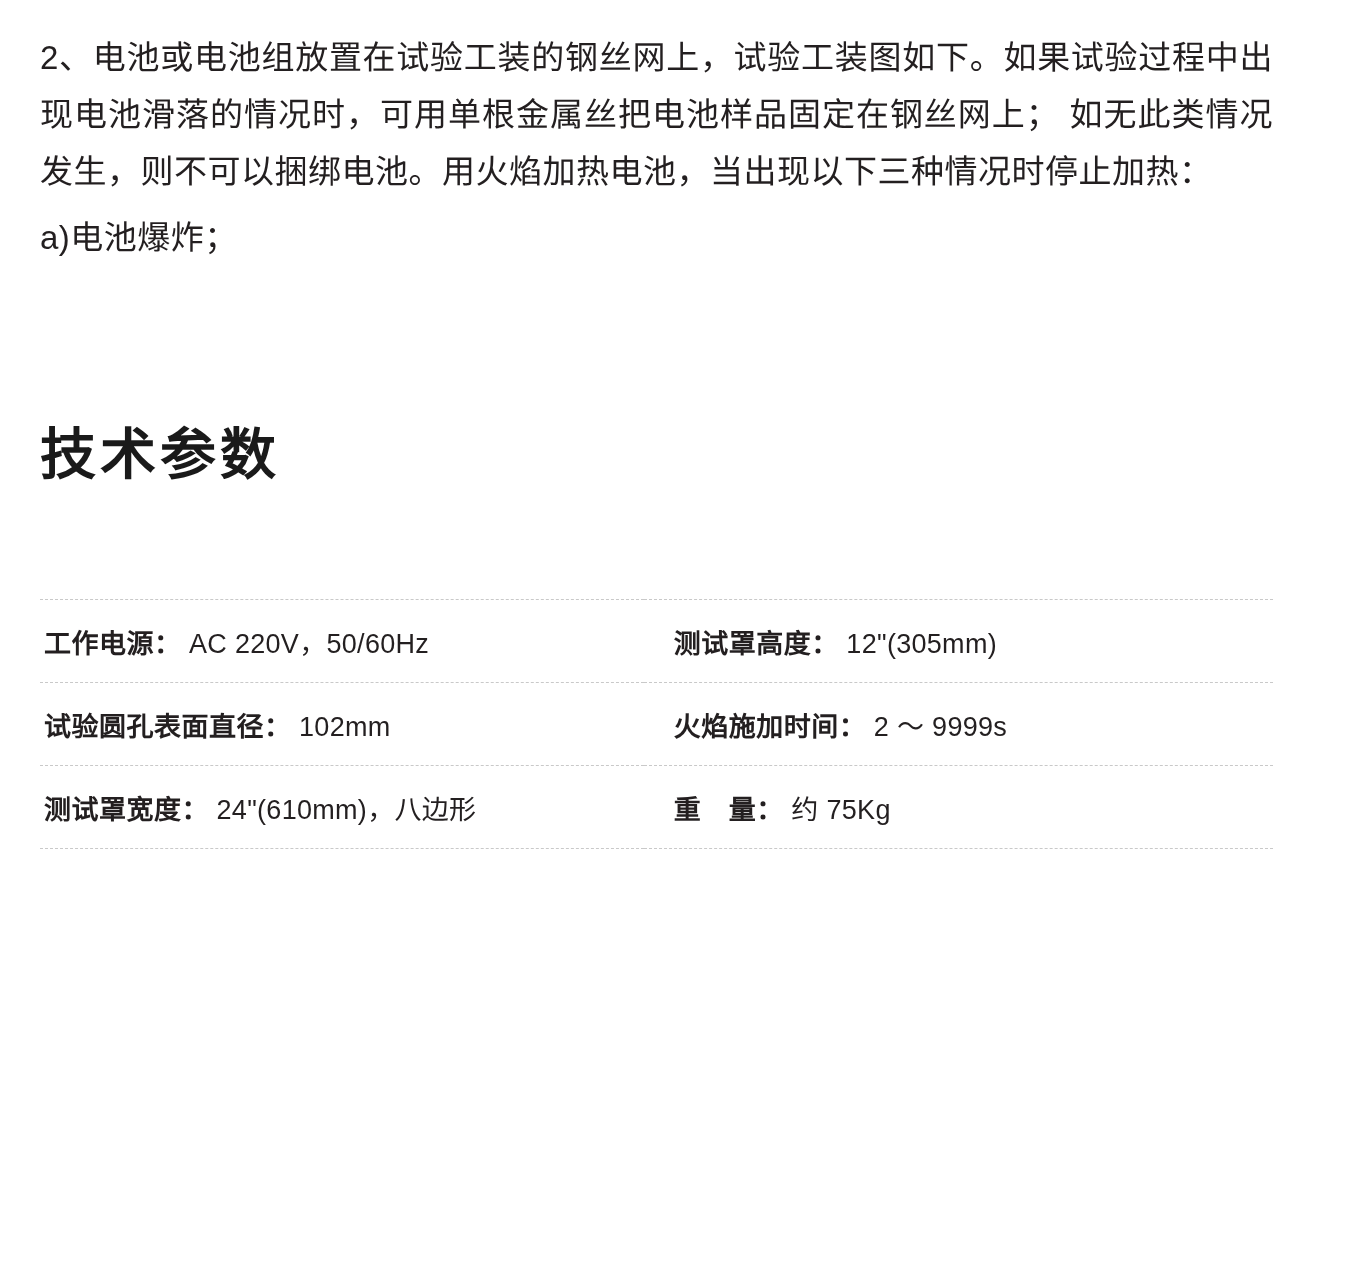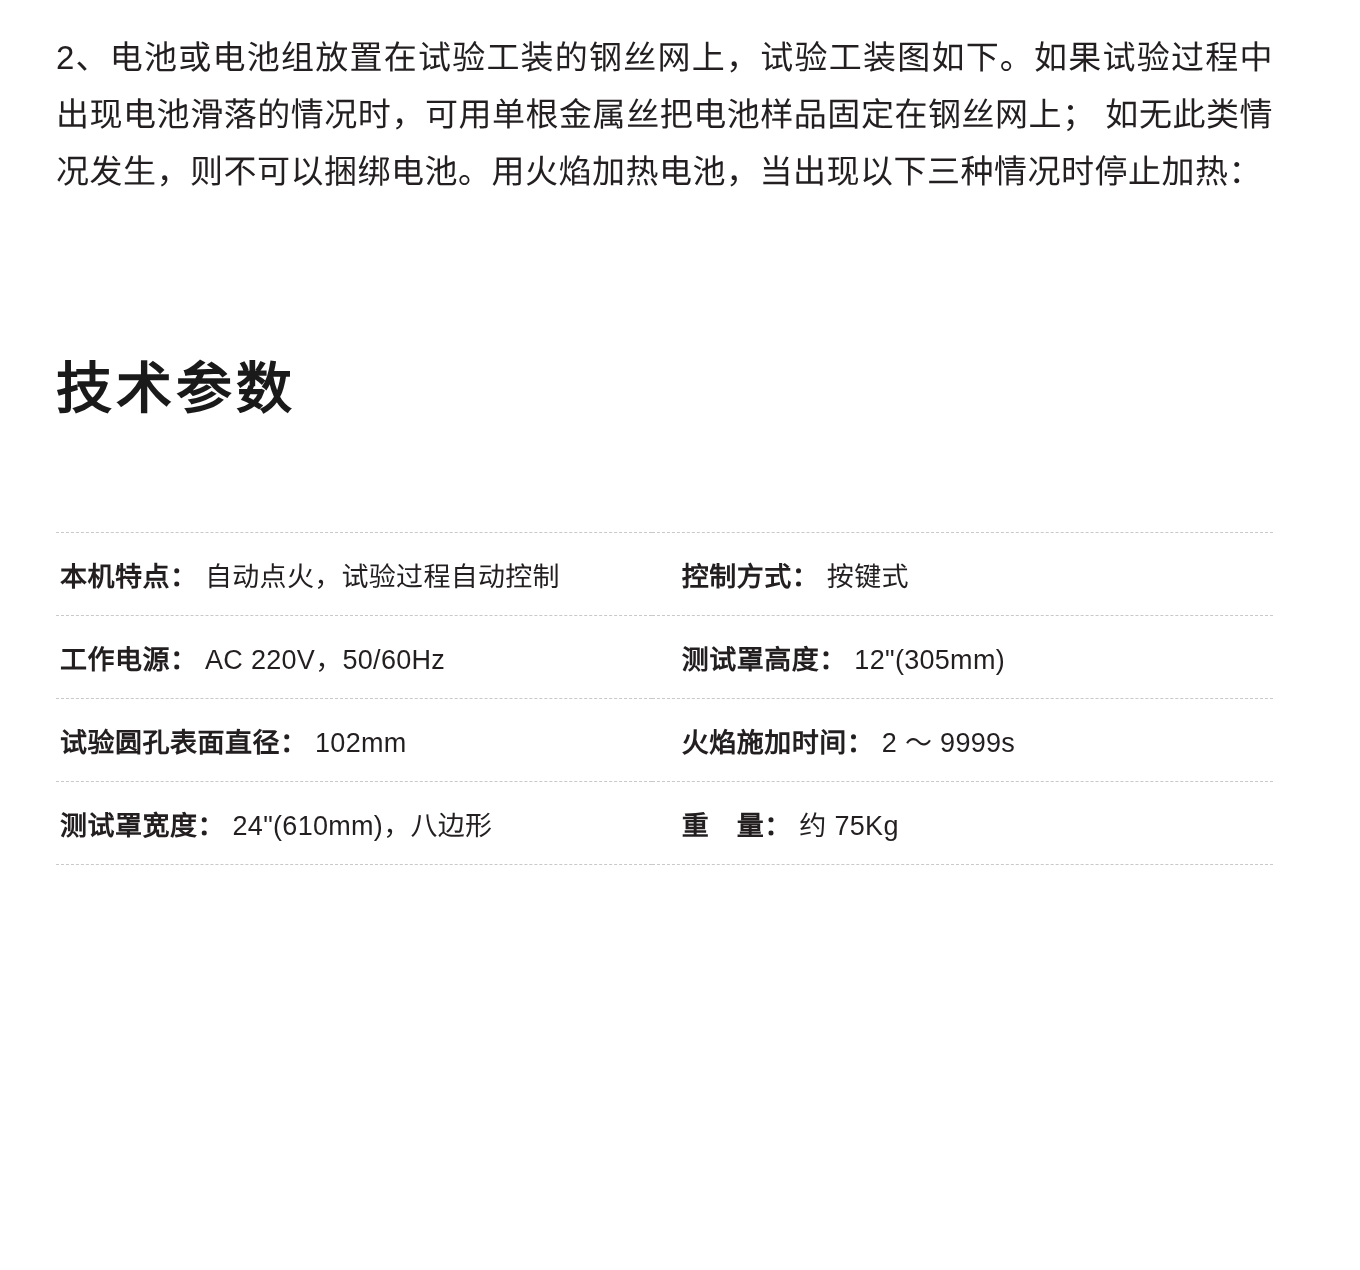--- a/index.html
+++ b/index.html
@@ -11,21 +11,21 @@
     width: 1360px;
     min-height: 1270px;
     font-family: "Liberation Sans", "DejaVu Sans", sans-serif;
     color: #231f20;
     -webkit-font-smoothing: antialiased;
   }
   .page {
     width: 1317px;
     min-height: 1270px;
     box-sizing: border-box;
-    padding: 30px 44px 0 56px;
+    padding: 30px 44px 0 40px;
     position: relative;
   }
 
   
   .body-text {
     font-size: 33px;
     line-height: 1.72;
     letter-spacing: 0.5px;
     color: #231f20;
     text-align: justify;
@@ -94,38 +94,29 @@
     margin-top: 13px;
   }
 </style>
 </head>
 <body>
 
 <div class="page">
 
   <div class="body-text">
     <p class="para">2、电池或电池组放置在试验工装的钢丝网上，试验工装图如下。如果试验过程中出现电池滑落的情况时，可用单根金属丝把电池样品固定在钢丝网上； 如无此类情况发生，则不可以捆绑电池。用火焰加热电池，当出现以下三种情况时停止加热：</p>
+    <p class="list-line">a)电池爆炸；</p>
   </div>
 
   <div class="section-title-wrap">
     <h2 class="section-title">技术参数</h2>
   </div>
 
   <table class="spec-table">
     <tbody>
-      <tr>
-        <td class="col-left">
-          <span class="spec-label">本机特点：</span>
-          <span class="spec-value">自动点火，试验过程自动控制</span>
-        </td>
-        <td class="col-right">
-          <span class="spec-label">控制方式：</span>
-          <span class="spec-value">按键式</span>
-        </td>
-      </tr>
       <tr>
         <td class="col-left">
           <span class="spec-label">工作电源：</span>
           <span class="spec-value">AC 220V，50/60Hz</span>
         </td>
         <td class="col-right">
           <span class="spec-label">测试罩高度：</span>
           <span class="spec-value">12"(305mm)</span>
         </td>
       </tr>

